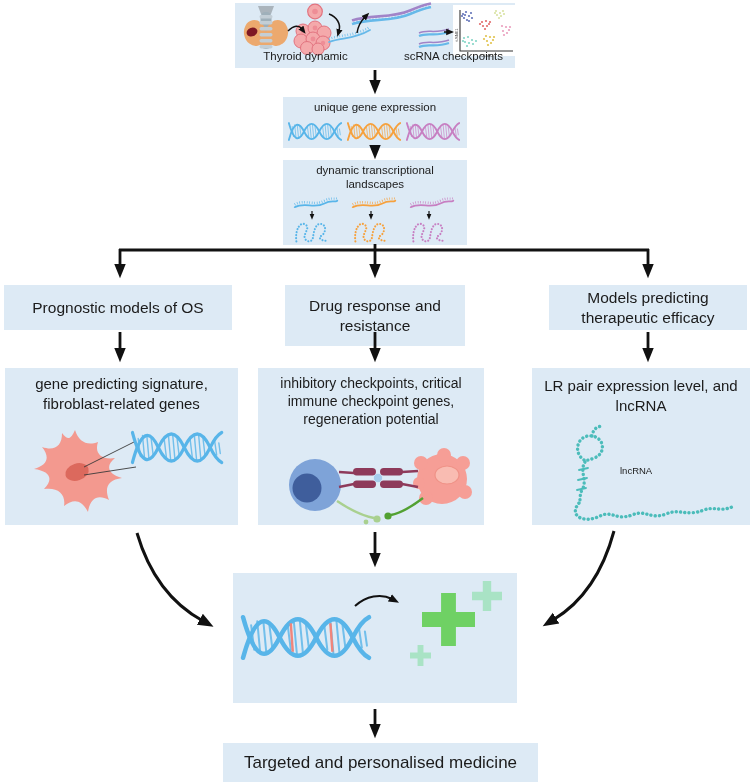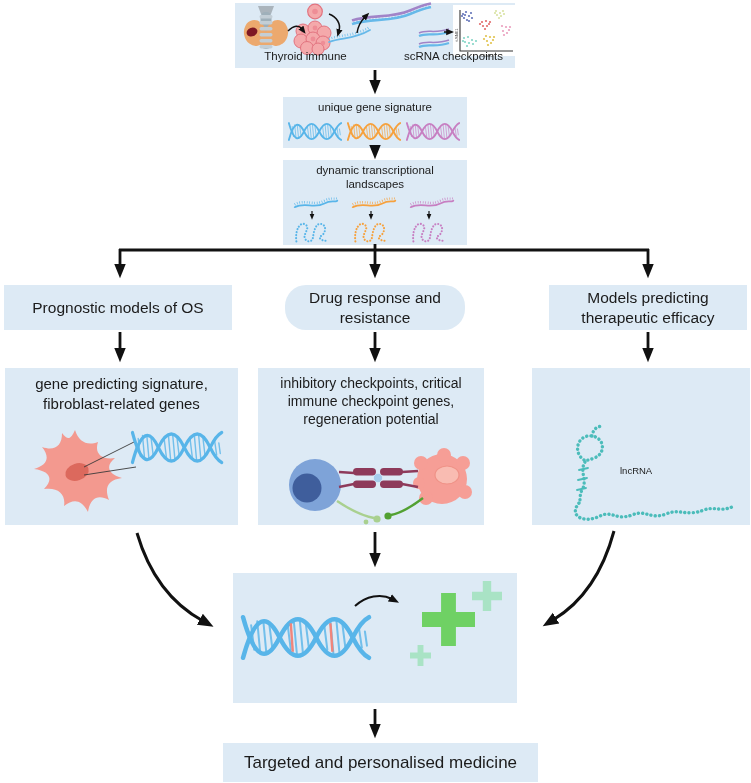--- a/index.html
+++ b/index.html
@@ -177,26 +177,26 @@
       <g fill="#ea9fbe">
           <circle cx="50" cy="21" r="1.1"></circle>
           <circle cx="54" cy="22" r="1.1"></circle>
           <circle cx="57" cy="25" r="1.1"></circle>
           <circle cx="51" cy="26" r="1.1"></circle>
           <circle cx="55" cy="28" r="1.1"></circle>
           <circle cx="58" cy="22" r="1.1"></circle>
           <circle cx="52" cy="30" r="1.1"></circle>
         </g>
     </svg>
-    <div class="lbl" style="left:3px;top:47px;width:135px;font-size:11.5px;">Thyroid immune</div>
+    <div class="lbl" style="left:3px;top:47px;width:135px;font-size:11.5px;">Thyroid dynamic</div>
     <div class="lbl" style="left:155px;top:47px;width:127px;font-size:11.5px;">scRNA checkpoints</div>
   </div>
 
   <div class="bx" style="left:283px;top:97px;width:184px;height:51px;">
-    <div class="lbl" style="left:0;right:0;top:4px;font-size:11.5px;">unique gene signature</div>
+    <div class="lbl" style="left:0;right:0;top:4px;font-size:11.5px;">unique gene expression</div>
     <svg class="ill" style="left:5px;top:22px;color:#58b5e9;" width="54" height="25" viewBox="0 0 64 26">
         <use href="#helix"></use>
       </svg>
     <svg class="ill" style="left:64px;top:22px;color:#f6a13d;" width="54" height="25" viewBox="0 0 64 26">
         <use href="#helix"></use>
       </svg>
     <svg class="ill" style="left:123px;top:22px;color:#c77fc2;" width="54" height="25" viewBox="0 0 64 26">
         <use href="#helix"></use>
       </svg>
   </div>
@@ -219,21 +219,21 @@
         <use href="#rnaloop"></use>
       </svg>
     <svg class="ill" style="left:126px;top:58px;color:#c77fc2;" width="40" height="26" viewBox="0 0 42 30">
         <use href="#rnaloop"></use>
       </svg>
   </div>
 
   <div class="bx ctr hdr" style="left:4px;top:285px;width:228px;height:45px;">
     <span>Prognostic models of OS</span>
   </div>
-  <div class="bx ctr hdr" style="left:285px;top:285px;width:180px;height:45px;border-radius:21px;">
+  <div class="bx ctr hdr" style="left:285px;top:285px;width:180px;height:61px;">
     <span style="max-width:150px;">Drug response and resistance</span>
   </div>
   <div class="bx ctr hdr" style="left:549px;top:285px;width:198px;height:45px;">
     <span style="max-width:172px;">Models predicting therapeutic efficacy</span>
   </div>
 
   <div class="bx" style="left:5px;top:368px;width:233px;height:157px;">
     <div class="det" style="top:6px;font-size:15px;"><span style="display:inline-block;max-width:218px;">gene predicting signature, fibroblast-related genes</span></div>
     <svg class="ill" style="left:0;top:0;" width="233" height="157" viewBox="0 0 233 157">
       <path d="M70,62 C74,74 82,78 93,74 C89,86 97,92 110,90 C100,98 103,106 117,110 C103,112 99,119 104,132 C93,126 85,130 83,144 C77,132 69,130 59,138 C61,126 53,119 39,121 C49,111 45,103 29,101 C43,97 45,89 37,79 C49,83 57,79 57,65 C63,73 66,71 70,62 Z" fill="#f3998f"></path>
@@ -276,20 +276,21 @@
       <circle cx="120" cy="110" r="4.2" fill="#a6cceb"></circle>
       <path d="M165,130 C152,140 143,145 133,147" fill="none" stroke="#52a132" stroke-width="2.4"></path>
       <circle cx="130" cy="148" r="3.6" fill="#52a132"></circle>
       <path d="M79,133 C94,143 105,148 116,150" fill="none" stroke="#a9d08f" stroke-width="2.4"></path>
       <circle cx="119" cy="151" r="3.6" fill="#a9d08f"></circle>
       <circle cx="108" cy="154" r="2.4" fill="#a9d08f"></circle>
     </svg>
   </div>
 
   <div class="bx" style="left:532px;top:368px;width:218px;height:157px;">
+    <div class="det" style="top:8px;font-size:15px;"><span style="display:inline-block;max-width:198px;">LR pair expression level, and lncRNA</span></div>
     <svg class="ill" style="left:0;top:0;color:#4bbcba;" width="218" height="157" viewBox="0 0 218 157">
       <g fill="none" stroke="currentColor" stroke-width="3.4" stroke-linecap="round" stroke-dasharray="0.1,4.2">
         <path d="M52,92 C40,84 46,66 60,68 C73,70 74,86 62,90 C58,92 53,93 52,92"></path>
         <path d="M60,68 C61,61 66,57 71,59"></path>
         <path d="M53,94 C47,104 56,112 50,122 C47,128 49,131 47,135"></path>
         <path d="M47,135 C36,148 52,156 68,148 C80,142 84,153 100,147 C114,141 118,152 134,146 C148,140 154,149 172,142 C182,138 188,144 200,139"></path>
       </g>
       <g stroke="currentColor" stroke-width="1.8" stroke-linecap="round">
         <line x1="47" y1="102" x2="56" y2="100"></line>
           <line x1="46" y1="112" x2="55" y2="110"></line>

